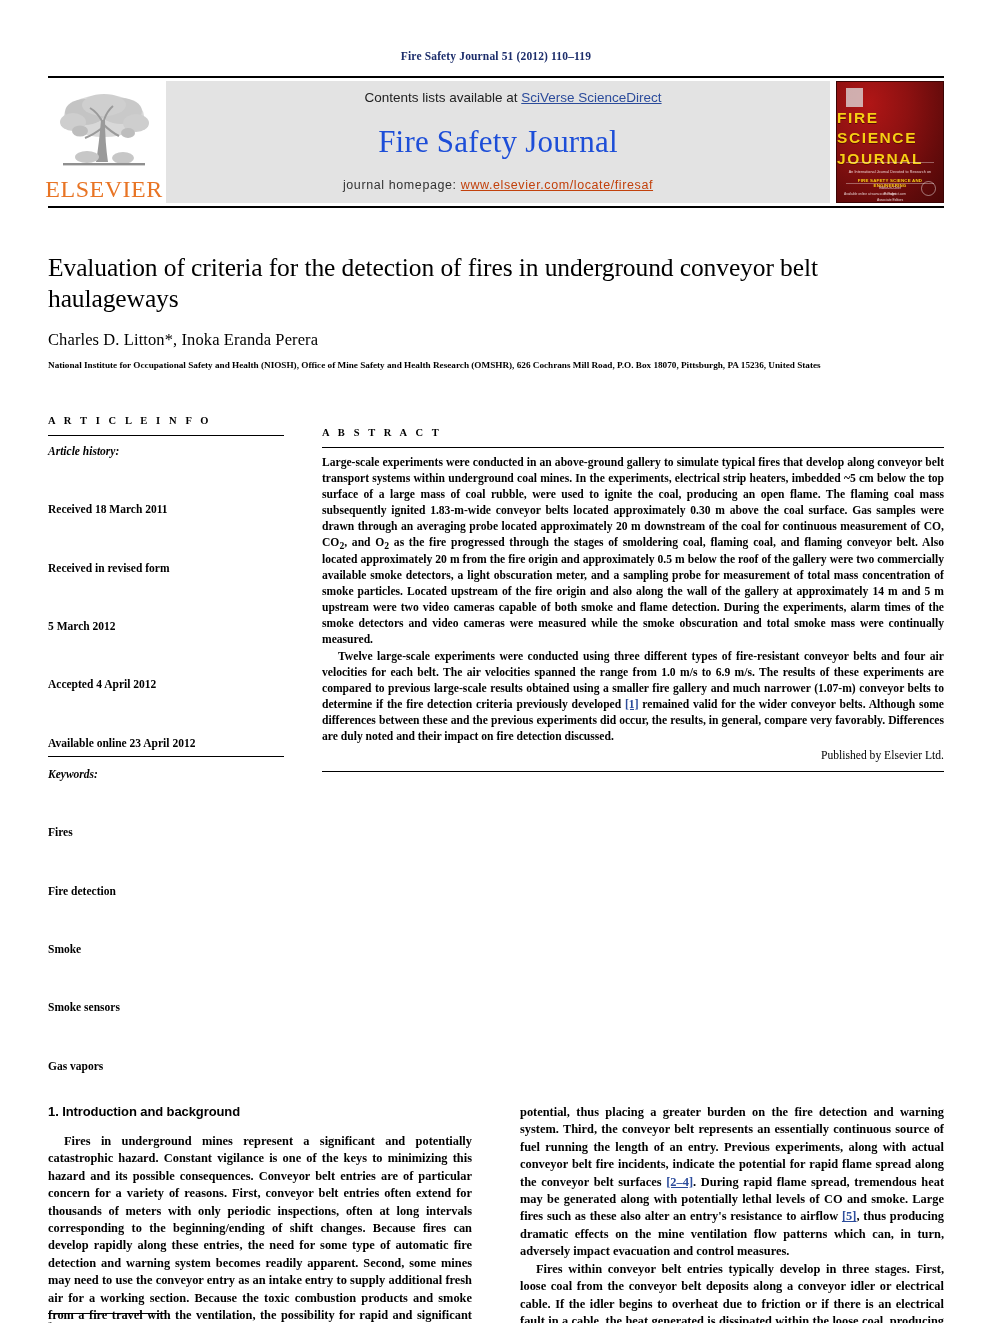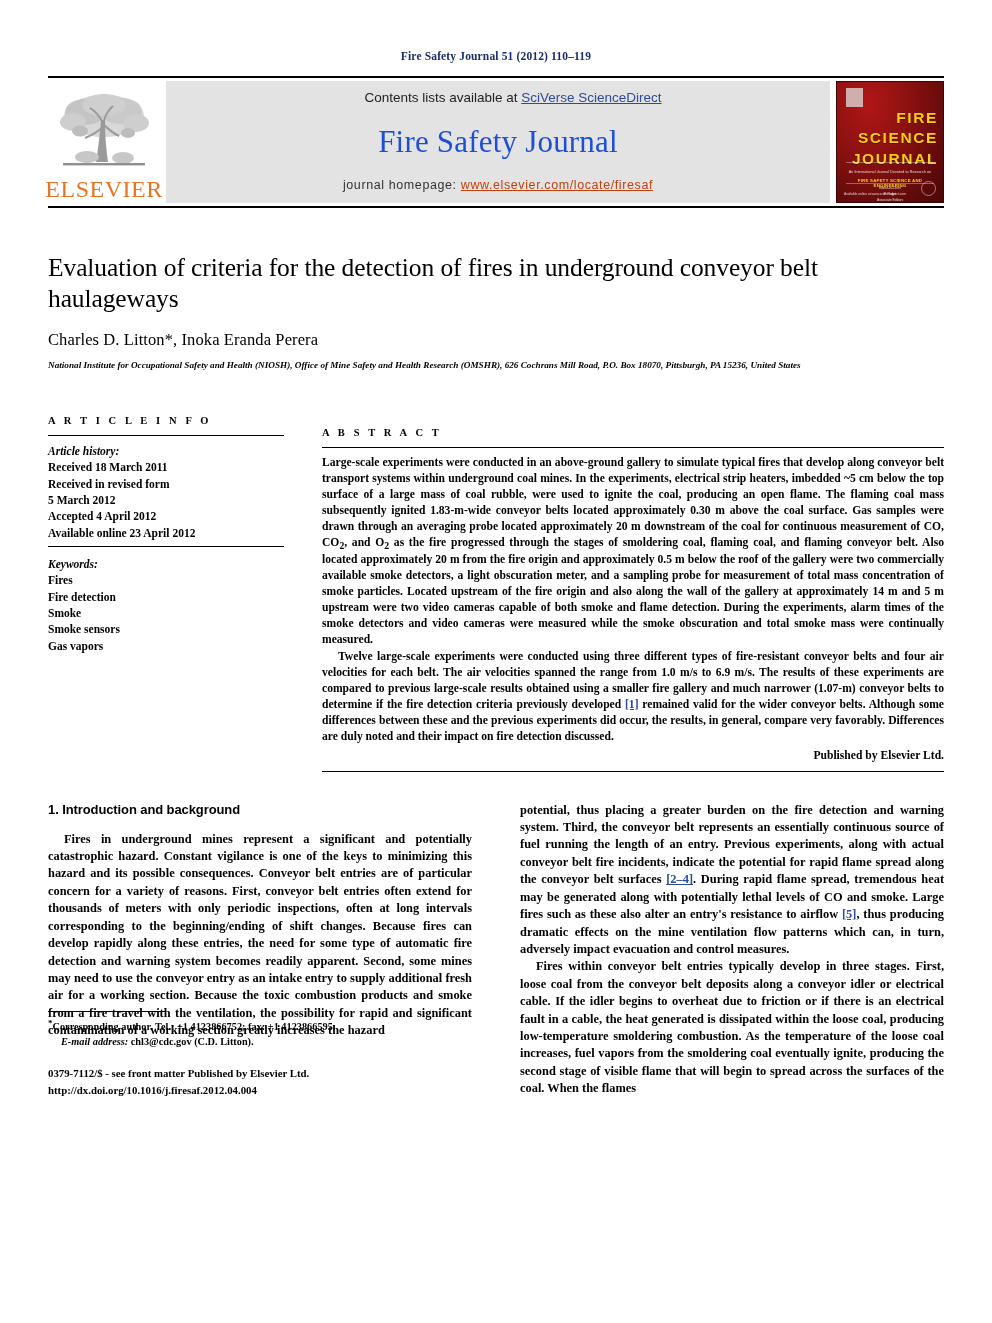--- a/index.html
+++ b/index.html
@@ -111,21 +111,21 @@
   }
   .cover .cov-elsevier-mark {
     position: absolute; top: 6px; left: 9px;
     width: 17px; height: 19px;
     background: #d8c9c9;
     opacity: .85;
   }
   .cover .cov-title {
     position: absolute;
     top: 26px; left: 0; right: 5px;
-    text-align: right;
+    text-align: left;
     font-weight: bold;
     font-size: 15.5px;
     line-height: 1.32;
     letter-spacing: 1.6px;
     color: #f7cf14;
     text-shadow: 0 1px 0 #5c0808;
   }
   .cover .cov-sub {
     position: absolute; top: 88px; left: 7px; right: 7px;
     text-align: center;
@@ -177,21 +177,20 @@
     letter-spacing: -0.1px;
   }
   .authors {
     font-family: "Liberation Serif", serif;
     font-size: 16.5px;
     margin-top: 16px;
     letter-spacing: 0.1px;
   }
   .affil {
     font-family: "Liberation Serif", serif;
-    font-style: italic;
     font-weight: bold;
     font-size: 9.2px;
     line-height: 1.5;
     margin-top: 9px;
     max-width: 830px;
   }
 
   
   .info-abstract {
     display: flex;
@@ -219,41 +218,42 @@
     font-style: italic;
     font-weight: bold;
     font-size: 11.5px;
     line-height: 1.42;
   }
   .hist-line, .kw-line {
     font-family: "Liberation Serif", serif;
     font-weight: bold;
     font-size: 11.5px;
     line-height: 1.42;
+    margin-top: 42px;
   }
   .hr-thin {
     border-top: 1.2px solid #000;
     margin-top: 5px;
     margin-bottom: 9px;
   }
   .abstract-body {
     font-family: "Liberation Serif", serif;
     font-weight: bold;
     font-size: 11.6px;
     line-height: 1.375;
     text-align: justify;
     text-justify: inter-word;
   }
   .abstract-body p { margin: 0; }
   .abstract-body p + p { text-indent: 16px; margin-top: 1px; }
   .ref-link { color: #2b4b9b; }
   .pub-line {
     text-align: right;
     font-family: "Liberation Serif", serif;
-    font-weight: bold;
+    font-weight: normal;
     font-size: 11.6px;
     margin-top: 4px;
   }
   .hr-abs-end {
     border-top: 1.6px solid #000;
     margin-top: 9px;
   }
 
   
   .body-cols {

